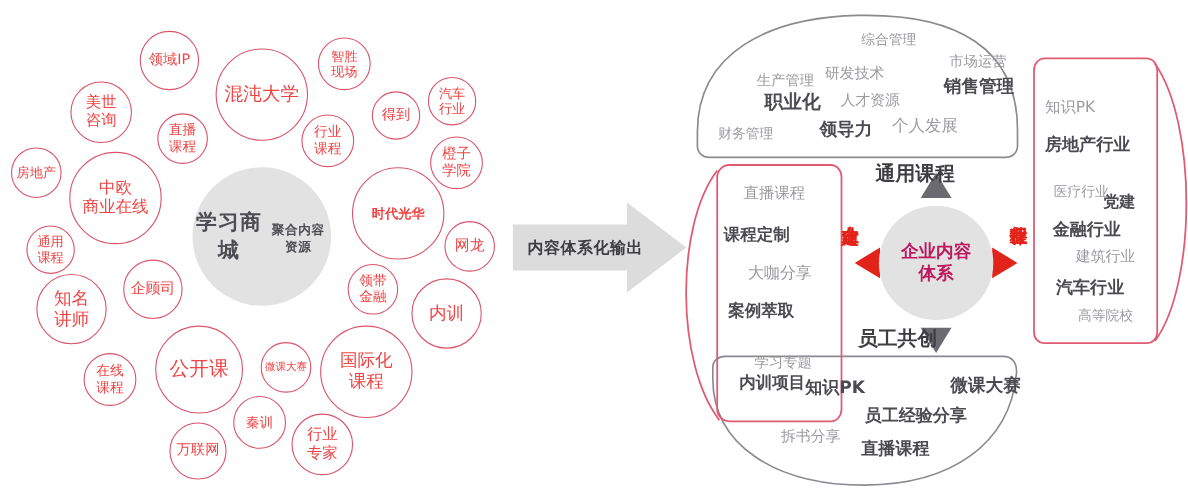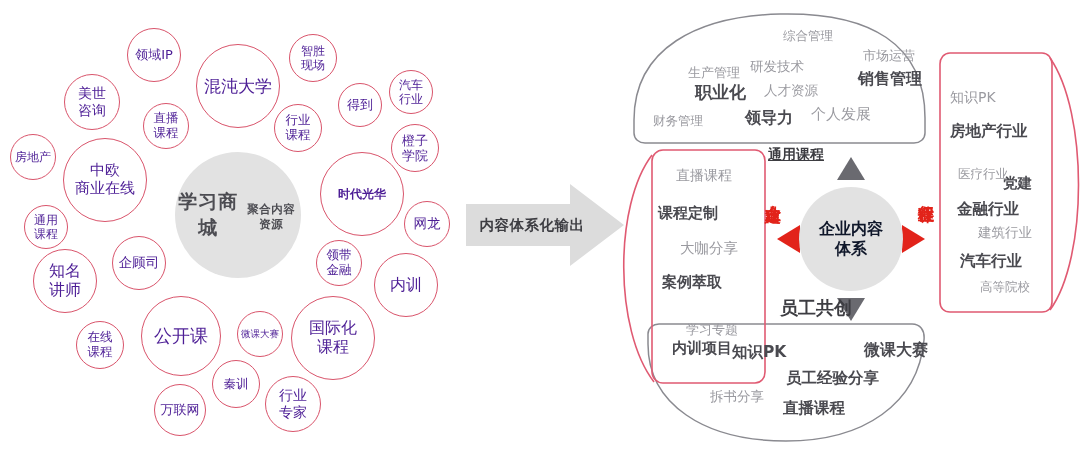--- a/index.html
+++ b/index.html
@@ -4,21 +4,21 @@
 <style>
   html,body{margin:0;padding:0;background:#ffffff;}
   body{width:1080px;height:455px;position:relative;overflow:hidden;
        font-family:"DejaVu Sans","Liberation Sans",sans-serif;}
 
   #stage{position:absolute;left:0;top:0;width:1080px;height:455px;}
 
   
   .bubble{position:absolute;border:1.6px solid #d9546b;border-radius:50%;
           box-sizing:border-box;display:flex;align-items:center;
-          justify-content:center;text-align:center;color:#4c1d95;
+          justify-content:center;text-align:center;color:#ef4444;
           line-height:1.18;background:transparent;}
   .bubble span{display:block;white-space:pre-line;}
 
   .center-hub{position:absolute;border-radius:50%;background:#e2e2e2;
               display:flex;flex-direction:row;align-items:center;
               justify-content:center;text-align:center;}
   .hub-title{font-size:19px;font-weight:bold;color:#4c4c52;letter-spacing:1px;}
   .hub-sub{font-size:11.5px;font-weight:bold;color:#4c4c52;margin-top:4px;letter-spacing:.5px;}
 
   
@@ -33,21 +33,21 @@
   .zone-label{position:absolute;font-weight:bold;color:#3d3d42;}
   .zone-label.vertical{writing-mode:vertical-rl;text-orientation:upright;
                        color:#e2231a;letter-spacing:1px;}
 
   .tag{position:absolute;white-space:nowrap;color:#9a9aa0;}
   .tag.bold{font-weight:bold;color:#4a4a50;}
 
   #core{position:absolute;left:179px;top:187px;width:104px;height:104px;
         border-radius:50%;background:#e2e2e2;display:flex;flex-direction:column;
         align-items:center;justify-content:center;text-align:center;}
-  #core .l1,#core .l2{font-size:16px;font-weight:bold;color:#0f172a;line-height:1.25;}
+  #core .l1,#core .l2{font-size:16px;font-weight:bold;color:#be185d;line-height:1.25;}
 </style>
 </head>
 <body>
 
 <div id="stage">
 
   <div id="left-cloud" style="position:absolute;left:0;top:0;width:460px;height:455px;">
 
     <div class="center-hub" id="left-hub" style="left:175px;top:152px;width:126px;height:126px;">
       <div class="hub-title">学习商城</div>
@@ -177,21 +177,21 @@
       <polygon points="231,321 245,298 217,298" fill="#6a6a70"></polygon>
       <polygon points="157,239 180,225 180,253" fill="#e2231a"></polygon>
       <polygon points="305,239 282,225 282,253" fill="#e2231a"></polygon>
     </svg>
 
     <div id="core">
       <div class="l1">企业内容</div>
       <div class="l2">体系</div>
     </div>
 
-    <div class="zone-label" style="left:148px;top:146px;font-size:14px;text-decoration:underline;">通用课程</div>
+    <div class="zone-label" style="left:176px;top:146px;font-size:18px;">通用课程</div>
     <div class="zone-label" style="left:160px;top:296px;font-size:18px;">员工共创</div>
     <div class="zone-label vertical" style="left:142px;top:192px;font-size:16px;">企业自建</div>
     <div class="zone-label vertical" style="left:295px;top:192px;font-size:16px;">行业课程</div>
 
     <div id="tag-layer">
         <div class="tag" style="left: 163px; top: 28px; font-size: 12.5px;">综合管理</div>
         <div class="tag" style="left: 243px; top: 47px; font-size: 13px;">市场运营</div>
         <div class="tag" style="left: 68px; top: 64px; font-size: 13px;">生产管理</div>
         <div class="tag" style="left: 130px; top: 58px; font-size: 13.5px;">研发技术</div>
         <div class="tag bold" style="left: 238px; top: 69px; font-size: 16px;">销售管理</div>

